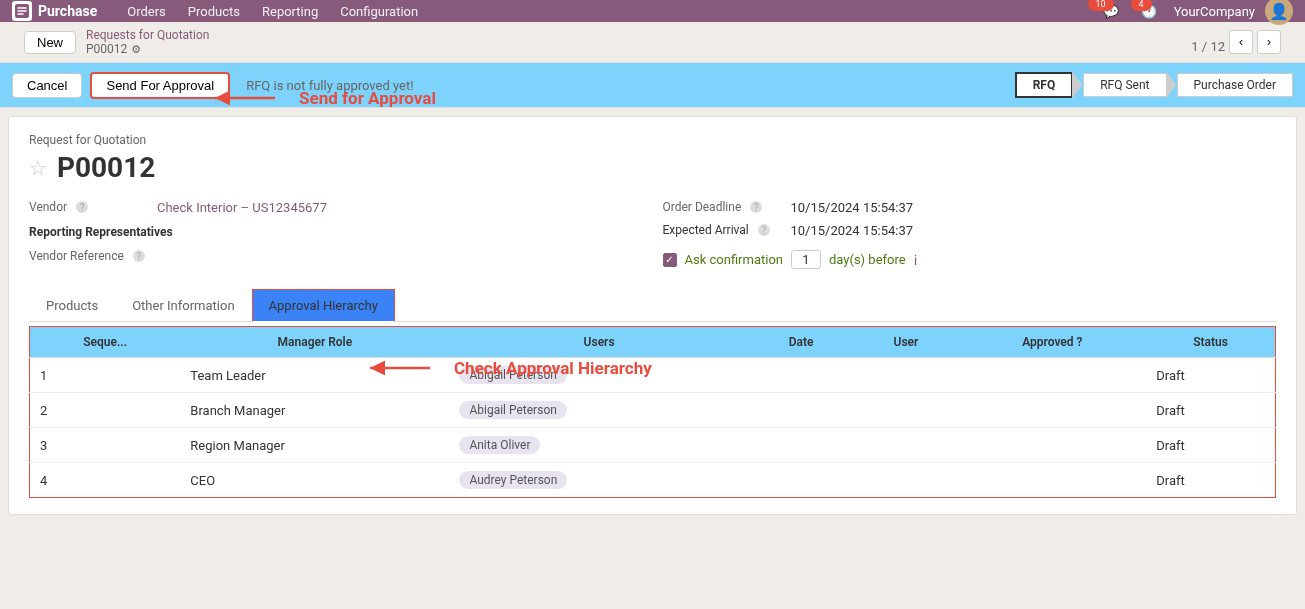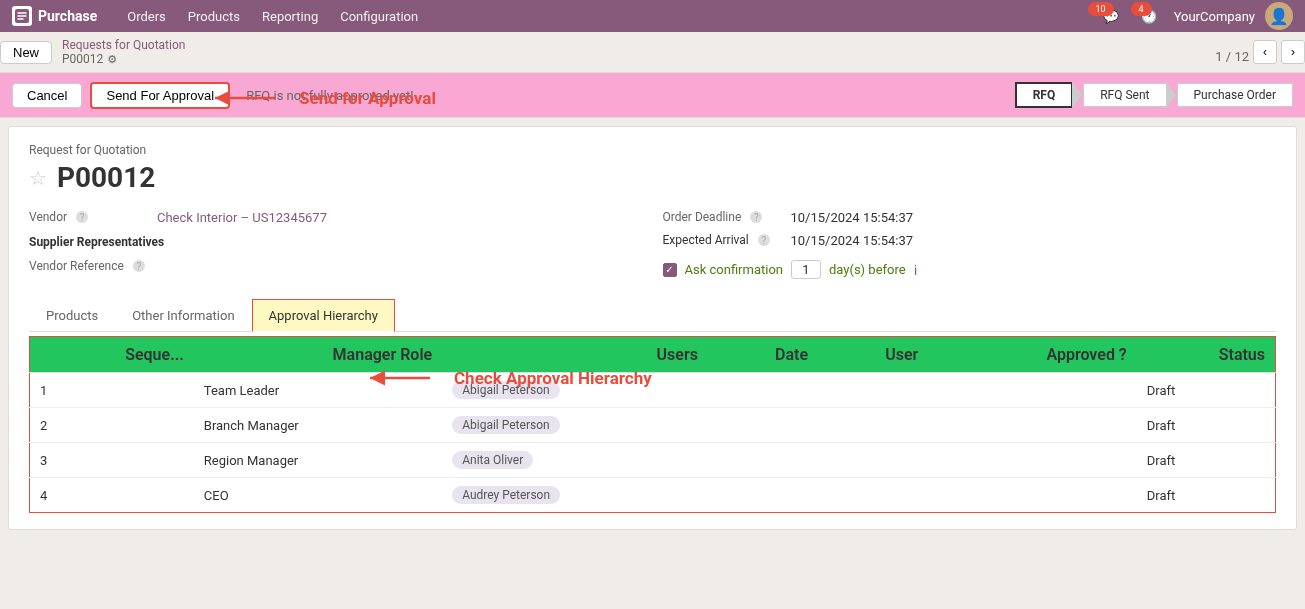--- a/index.html
+++ b/index.html
@@ -1,48 +1,48 @@
 <!DOCTYPE html>
 <html><head>
   <meta charset="utf-8">
   <style>
     * { box-sizing: border-box; margin: 0; padding: 0; }
     body { font-family: -apple-system, BlinkMacSystemFont, 'Segoe UI', Roboto, sans-serif; font-size: 13px; background: #f0ede8; color: #333; }
 
     
     .topnav {
-      display: flex; align-items: center; background: #875a7b; padding: 0 12px; height: 32px; color: white;
+      display: flex; align-items: center; background: #875a7b; padding: 0 12px; height: 22px; color: white;
     }
     .topnav-logo { display: flex; align-items: center; gap: 6px; font-weight: bold; font-size: 14px; margin-right: 20px; }
     .topnav-logo .logo-icon { width: 20px; height: 20px; background: #fff; border-radius: 3px; display: flex; align-items: center; justify-content: center; }
     .topnav-logo .logo-icon svg { width: 14px; height: 14px; }
     .topnav-menu { display: flex; gap: 2px; flex: 1; }
     .topnav-menu-item { padding: 4px 10px; color: rgba(255,255,255,0.9); cursor: pointer; border-radius: 4px; font-size: 13px; }
     .topnav-right { display: flex; align-items: center; gap: 10px; }
     .notif-icon { position: relative; width: 28px; height: 28px; display: flex; align-items: center; justify-content: center; color: white; cursor: pointer; }
     .notif-badge { position: absolute; top: 0; right: 12px; background: #e74c3c; color: white; border-radius: 10px; font-size: 9px; min-width: 14px; height: 14px; display: flex; align-items: center; justify-content: center; padding: 0 8px; }
     .company-name { color: white; font-size: 13px; cursor: pointer; }
     .avatar { width: 28px; height: 28px; border-radius: 50%; background: #c9a87c; display: flex; align-items: center; justify-content: center; overflow: hidden; cursor: pointer; }
 
     
     .breadcrumb-bar {
-      display: flex; align-items: center; padding: 6px 0; background: #f0ede8; border-bottom: 1px solid #ddd;
+      display: flex; align-items: center; padding: 6px 24px; background: #f0ede8; border-bottom: 1px solid #ddd;
     }
     .btn-new { border: 1px solid #ccc; background: white; padding: 3px 12px; border-radius: 4px; cursor: pointer; font-size: 13px; margin-right: 10px; }
     .breadcrumb-path { display: flex; flex-direction: column; }
     .breadcrumb-link { color: #875a7b; font-size: 12px; cursor: pointer; display: flex; align-items: flex-start; gap: 4px; }
     .breadcrumb-current { font-size: 12px; color: #666; display: flex; align-items: center; gap: 4px; }
     .gear-icon { font-size: 11px; color: #666; cursor: pointer; }
     .nav-arrows { margin-left: auto; display: flex; align-items: flex-end; gap: 4px; }
     .page-info { font-size: 13px; color: #666; }
     .arrow-btn { border: 1px solid #ccc; background: white; width: 24px; height: 24px; display: flex; align-items: center; justify-content: center; cursor: pointer; border-radius: 3px; font-size: 12px; }
 
     
     .action-bar {
-      display: flex; align-items: center; padding: 8px 12px; background: #f9a8d4; border-bottom: 1px solid #ddd; gap: 8px;
+      display: flex; align-items: center; padding: 8px 12px; background: #7dd3fc; border-bottom: 1px solid #ddd; gap: 8px;
     }
     .btn-cancel { border: 1px solid #ccc; background: white; padding: 4px 14px; border-radius: 4px; cursor: pointer; font-size: 13px; }
     .btn-send-approval { border: 2px solid #e74c3c; background: white; padding: 4px 14px; border-radius: 4px; cursor: pointer; font-size: 13px; font-weight: 500; }
     .status-msg { color: #666; font-size: 13px; margin-left: 8px; flex: 1; }
     .status-steps { display: flex; align-items: center; gap: 0; }
     .step { padding: 4px 16px; font-size: 12px; background: white; border: 1px solid #ccc; cursor: pointer; position: relative; }
     .step.active { background: white; border: 2px solid #333; font-weight: bold; z-index: 1; }
 
     
     .main-content { background: white; margin: 8px; border: 1px solid #e0ddd8; border-radius: 3px; padding: 16px 20px; }
@@ -61,25 +61,25 @@
 
     .ask-conf-row { display: flex; align-items: center; gap: 8px; padding: 4px 0; }
     .checkbox-checked { width: 14px; height: 14px; background: #875a7b; border: 1px solid #875a7b; display: flex; align-items: center; justify-content: center; color: white; font-size: 10px; border-radius: 2px; cursor: pointer; }
     .ask-conf-text { font-size: 13px; color: #4d7c0f; }
     .ask-conf-days { border: 1px solid #ccc; border-radius: 3px; padding: 1px 6px; font-size: 13px; min-width: 30px; text-align: center; }
     .info-circle { color: #875a7b; font-size: 14px; cursor: pointer; }
 
     
     .tabs { display: flex; gap: 0; border-bottom: 1px solid #ddd; margin: 8px 0 0; }
     .tab { padding: 8px 16px; font-size: 13px; color: #666; cursor: pointer; border: 1px solid transparent; border-bottom: none; background: transparent; }
-    .tab.active { border: 1px solid #e74c3c; border-bottom: 1px solid white; color: #333; margin-bottom: -1px; background: #fef9c3; }
+    .tab.active { border: 1px solid #e74c3c; border-bottom: 1px solid white; color: #333; margin-bottom: -1px; background: #3b82f6; }
 
     
     .approval-table { width: 100%; border-collapse: collapse; margin-top: 4px; border: 1px solid #e74c3c; }
-    .approval-table thead tr th { background: #22c55e; padding: 8px 10px; text-align: right; font-size: 16px; color: #333; font-weight: 600; border-bottom: 1px solid #ddd; }
+    .approval-table thead tr th { background: #7dd3fc; padding: 8px 10px; text-align: center; font-size: 12px; color: #333; font-weight: 600; border-bottom: 1px solid #ddd; }
     .approval-table tbody tr { border-bottom: 1px solid #eee; }
     .approval-table tbody tr td { padding: 8px 10px; font-size: 13px; vertical-align: middle; }
     .approval-table tbody tr:last-child { border-bottom: none; }
 
     .user-tag { background: #e8e4ef; color: #555; border-radius: 12px; padding: 2px 10px; font-size: 12px; display: inline-block; }
 
     
     .page-wrapper { position: relative; }
   </style>
 </head>
@@ -178,21 +178,21 @@
         <div>
           <div class="form-field" style="margin-bottom:10px;">
             <span class="field-label">
               <span>Vendor</span>
               <span class="help-icon">?</span>
             </span>
             <span class="field-value">Check Interior – US12345677</span>
           </div>
           <div class="form-field" style="margin-bottom:10px; align-items: flex-start;">
             <span class="field-label" style="font-weight:bold; color:#333;">
-              <span>Supplier Representatives</span>
+              <span>Reporting Representatives</span>
             </span>
           </div>
           <div class="form-field">
             <span class="field-label">
               <span>Vendor Reference</span>
               <span class="help-icon">?</span>
             </span>
           </div>
         </div>
 

